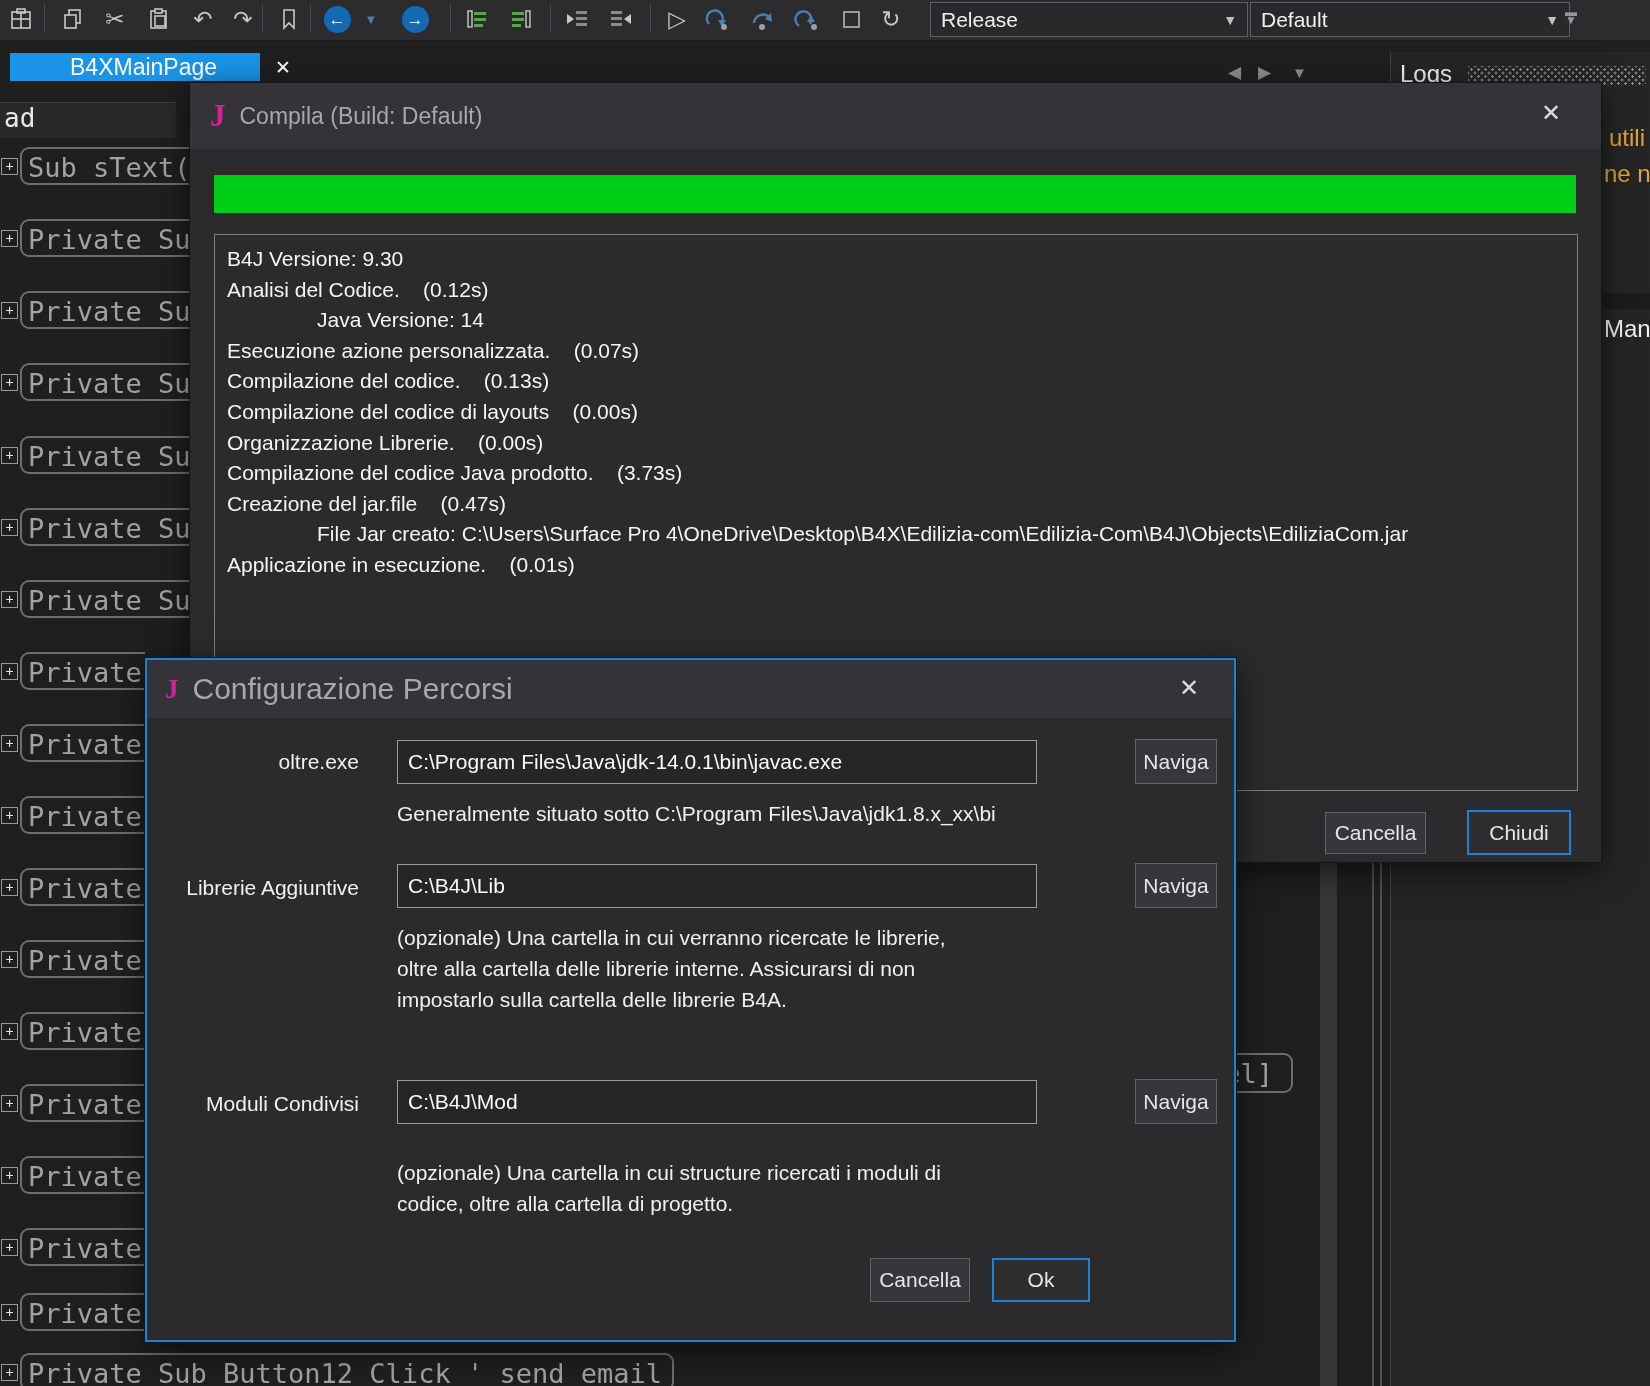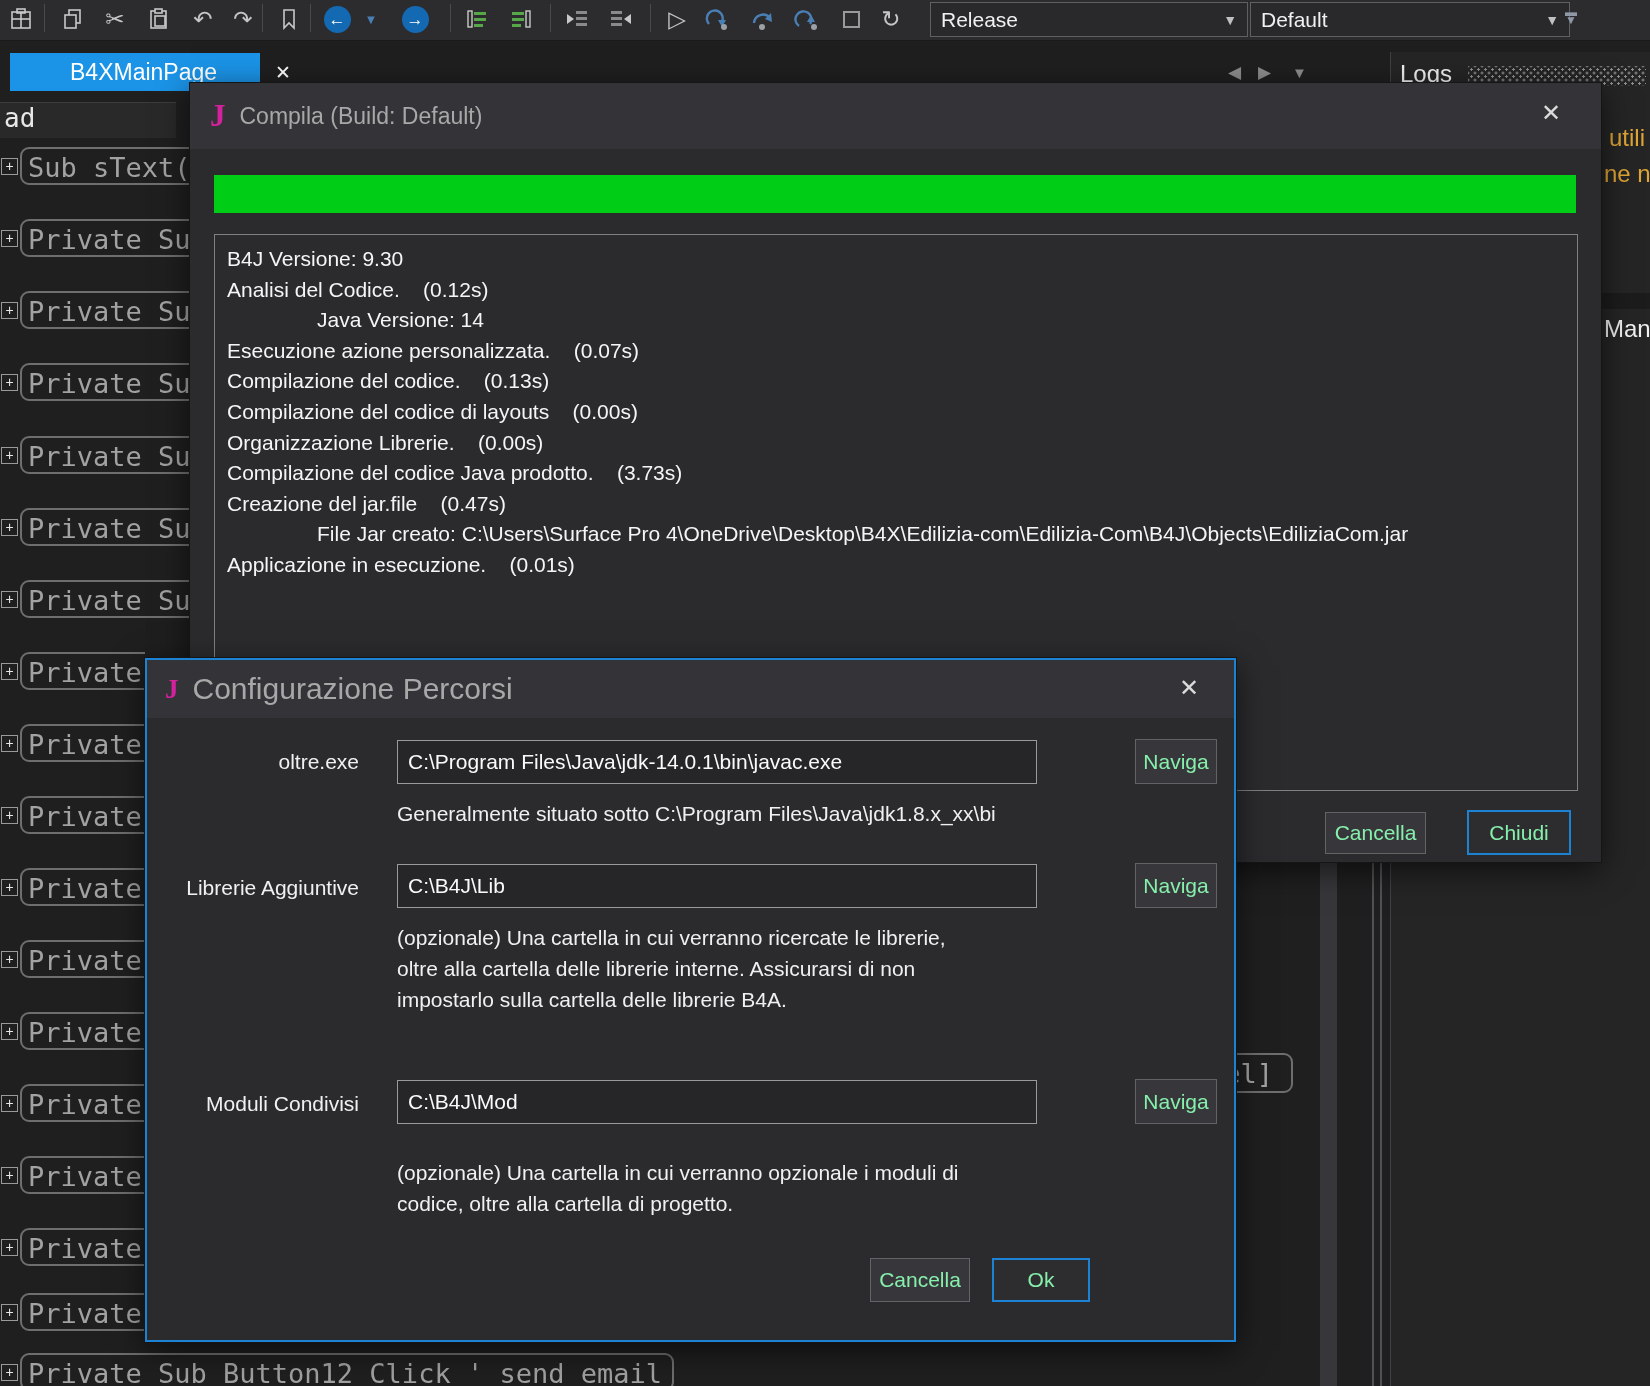--- a/index.html
+++ b/index.html
@@ -15,21 +15,21 @@
   .glyph.blue{color:#4a7fb5;}
   .circle-btn{width:27px;height:27px;border-radius:50%;background:#1469b3;display:flex;align-items:center;justify-content:center;
               color:#fff;font-size:17px;font-weight:bold;line-height:1;}
   .stop-sq{width:13px;height:13px;border:2px solid #9a9a9a;}
   .combo{position:absolute;top:2px;height:33px;background:#29292c;border:1px solid #5f5f64;display:flex;align-items:center;
          padding:0 10px;font-size:21px;color:#f0f0f0;cursor:pointer;}
   .combo .caret{margin-left:auto;color:#c0c0c0;font-size:14px;}
   svg.ic{stroke:#c8c8c8;fill:none;stroke-width:1.6;}
 
   
-  #main-tab{left:10px;top:53px;width:234px;height:38px;background:#1b93e6;display:flex;align-items:center;padding:0 8px;cursor:pointer;z-index:3;gap:44px;}
+  #main-tab{left:10px;top:53px;width:234px;height:28px;background:#1b93e6;display:flex;align-items:center;padding:0 8px;cursor:pointer;z-index:3;gap:44px;}
   #main-tab .lbl{font-size:23px;color:#fff;margin-left:8px;}
   #main-tab .x{margin-left:14px;color:#fff;font-size:19px;}
   .tabnav{color:#8c8c8c;font-size:17px;z-index:1;}
   #logs-panel{left:1390px;top:52px;width:260px;height:1334px;background:#252526;border-left:1px solid #404045;}
   #logs-title{left:1400px;top:60px;font-size:24px;color:#f0f0f0;}
   #logs-dots{left:1468px;top:66px;width:178px;height:20px;
      background:radial-gradient(#8f8f8f 1.2px,transparent 1.4px) 0 0/7px 7px,
                 radial-gradient(#8f8f8f 1.2px,transparent 1.4px) 3.5px 3.5px/7px 7px;}
   .rstrip-sep{left:1601px;top:293px;width:49px;height:16px;background:#1c1c1c;}
   .orange{color:#dfa433;font-size:24px;white-space:pre;}
@@ -50,21 +50,21 @@
   .cbox.fit{width:auto;padding-right:10px;}
   #right-frag{left:1198px;top:1053px;width:95px;height:40px;border:2px solid #6e6e6e;border-radius:9px;
         font-family:"DejaVu Sans Mono",monospace;font-size:27px;color:#a2a2a2;padding:3px 0 0 8px;box-sizing:border-box;}
 
   
   .dialog{background:#2b2b2e;box-shadow:0 0 0 1px #151515,0 8px 30px rgba(0,0,0,.6);}
   .titlebar{position:absolute;left:0;top:0;right:0;background:#343438;display:flex;align-items:center;}
   .jlogo{font-weight:bold;color:#d4219e;font-family:"Liberation Serif",serif;}
   .dtitle{color:#a8a8a8;}
   .xclose{position:absolute;color:#dadada;cursor:pointer;font-size:24px;line-height:1;}
-  .btn{position:absolute;background:#37373b;border:1px solid #636366;color:#86efac;font-size:21px;
+  .btn{position:absolute;background:#37373b;border:1px solid #636366;color:#e5e5e5;font-size:21px;
        display:flex;align-items:center;justify-content:center;cursor:pointer;box-sizing:border-box;}
   .btn.primary{background:#2d2d30;border:2px solid #1c82d4;}
 
   #compile-dialog{left:190px;top:83px;width:1411px;height:779px;z-index:10;}
   #compile-dialog .titlebar{height:66px;}
   #compile-dialog .jlogo{font-size:31px;margin-left:20px;}
   #compile-dialog .dtitle{font-size:23px;margin-left:14px;}
   #progress{left:24px;top:92px;width:1362px;height:38px;background:#00cd16;}
   #buildlog{left:24px;top:151px;width:1364px;height:557px;border:1px solid #808080;box-sizing:border-box;
             padding:9px 12px;cursor:text;}
@@ -355,20 +355,20 @@
     <div class="flabel" style="top:216px">Librerie Aggiuntive</div>
     <div class="finput" style="top:204px;line-height:42px">C:\B4J\Lib</div>
     <div class="btn naviga" style="top:203px">Naviga</div>
     <div class="fhelp" style="top:293px">oltre alla cartella delle librerie interne. Assicurarsi di non</div>
     <div class="fhelp" style="top:262px">(opzionale) Una cartella in cui verranno ricercate le librerie,</div>
     <div class="fhelp" style="top:324px">impostarlo sulla cartella delle librerie B4A.</div>
 
     <div class="flabel" style="top:432px">Moduli Condivisi</div>
     <div class="finput" style="top:420px;line-height:42px">C:\B4J\Mod</div>
     <div class="btn naviga" style="top:419px">Naviga</div>
-    <div class="fhelp" style="top:497px">(opzionale) Una cartella in cui verranno opzionale i moduli di</div>
+    <div class="fhelp" style="top:497px">(opzionale) Una cartella in cui structure ricercati i moduli di</div>
     <div class="fhelp" style="top:528px">codice, oltre alla cartella di progetto.</div>
 
     <div class="btn" style="left:723px;top:598px;width:100px;height:44px">Cancella</div>
     <div class="btn primary" style="left:845px;top:598px;width:98px;height:44px">Ok</div>
   </div>
 
 </div>
 
 </body></html>

